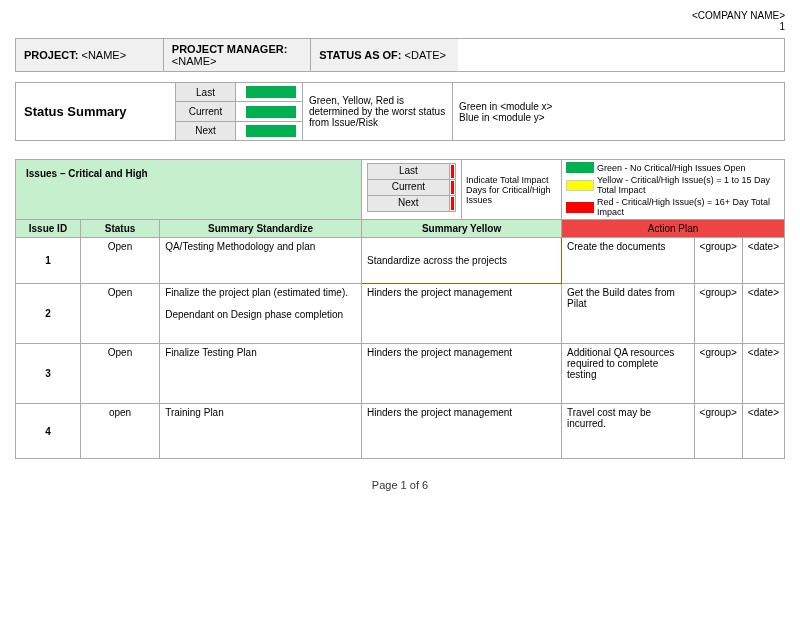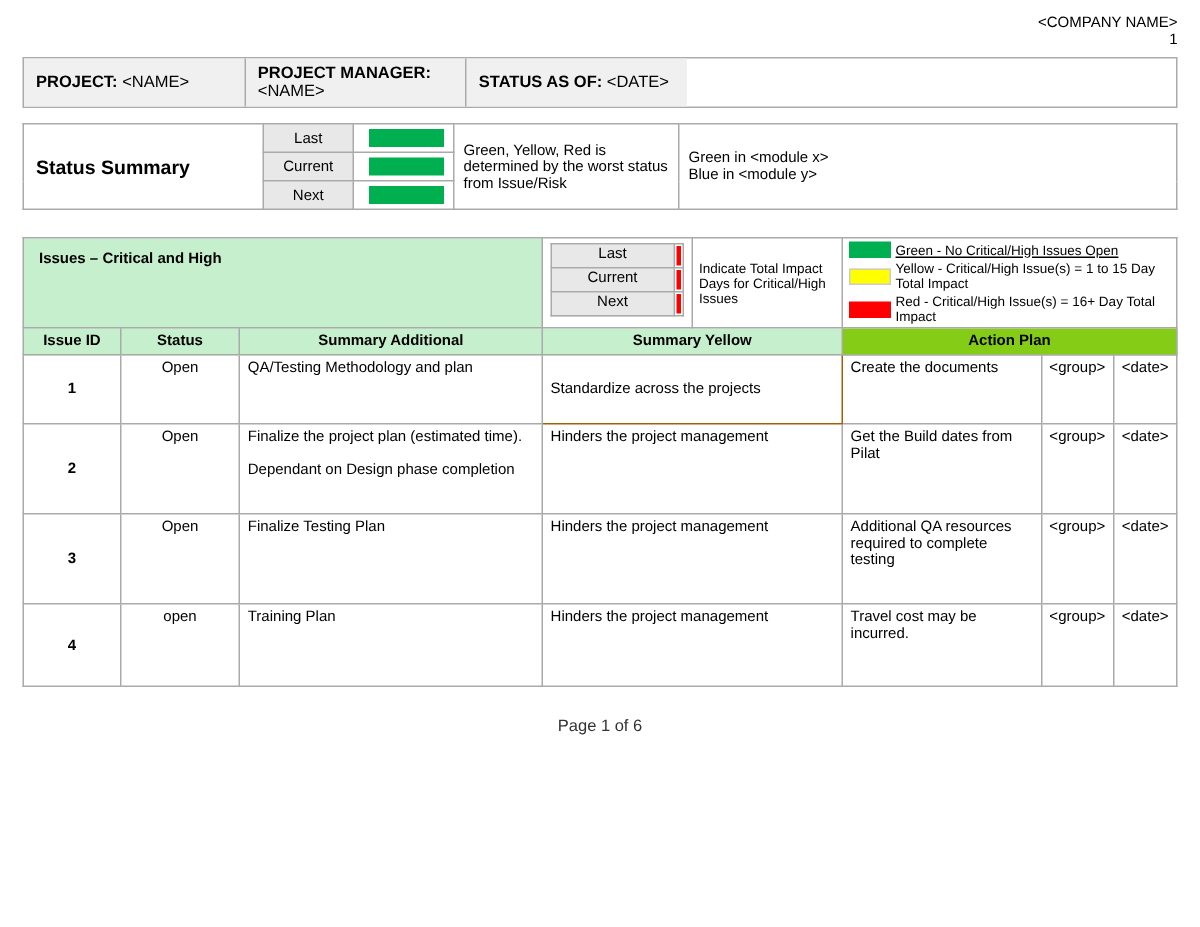--- a/index.html
+++ b/index.html
@@ -80,22 +80,22 @@
       padding: 8px 10px !important;
       vertical-align: middle;
     }
     .col-header {
       background: #c6efce;
       font-weight: bold;
       text-align: center;
       font-size: 10px;
     }
     .action-plan-header {
-      background: #84cc16;
-      font-weight: bold;
+      background: #ef4444;
+      font-weight: normal;
       text-align: center;
       font-size: 10px;
       border-bottom: 1px solid #aaa;
     }
     .data-row td { vertical-align: top; }
     .issue-id { font-weight: bold; text-align: center; }
     .status-cell { text-align: center; }
 
     
     .page-footer {
@@ -201,21 +201,21 @@
                   <div style="background:#ff0000; height:13px; width:100%;"></div>
                 </td>
         </tr>
       </tbody>
           </table>
     </td>
     <td colspan="1" style="border:1px solid #aaa; font-size:9px; padding:2px 4px; vertical-align:middle; background:#fff; width:100px;">
       <span>Indicate Total Impact Days for Critical/High Issues</span>
     </td>
     <td colspan="3" style="border:1px solid #aaa; background:#fff; padding:2px 4px; vertical-align:top;">
-      <div style="font-size:9px; display:flex; align-items:center; margin-bottom:2px;text-decoration:underline;">
+      <div style="font-size:9px; display:flex; align-items:center; margin-bottom:2px;">
         <div style="background:#00b050; width:28px; height:11px; display:inline-block; margin-right:3px; flex-shrink:0;"></div>
         <span>Green - No Critical/High Issues Open</span>
       </div>
       <div style="font-size:9px; display:flex; align-items:center; margin-bottom:2px;">
         <div style="background:#ffff00; width:28px; height:11px; display:inline-block; margin-right:3px; border:1px solid #ccc; flex-shrink:0;"></div>
         <span>Yellow - Critical/High Issue(s) = 1 to 15 Day Total Impact</span>
       </div>
       <div style="font-size:9px; display:flex; align-items:center;">
         <div style="background:#ff0000; width:28px; height:11px; display:inline-block; margin-right:3px; flex-shrink:0;"></div>
         <span>Red - Critical/High Issue(s) = 16+ Day Total Impact</span>
@@ -224,21 +224,21 @@
   </tr>
 
   <tr>
     <th class="col-header" style="width:45px; border:1px solid #aaa;">
       <span>Issue ID</span>
     </th>
     <th class="col-header" style="width:55px; border:1px solid #aaa;">
       <span>Status</span>
     </th>
     <th class="col-header" style="border:1px solid #aaa; width:140px;">
-      <span>Summary Additional</span>
+      <span>Summary Standardize</span>
     </th>
     <th class="col-header" colspan="2" style="border:1px solid #aaa; width:200px;">
       <span>Summary Yellow</span>
     </th>
     <th class="action-plan-header" colspan="3" style="border:1px solid #aaa;">
       <span>Action Plan</span>
     </th>
   </tr>
 
 

